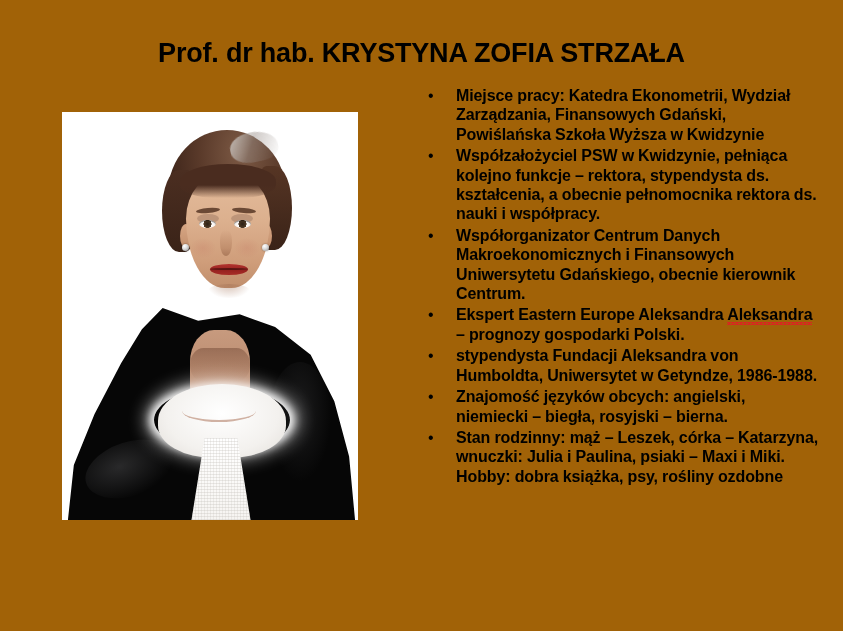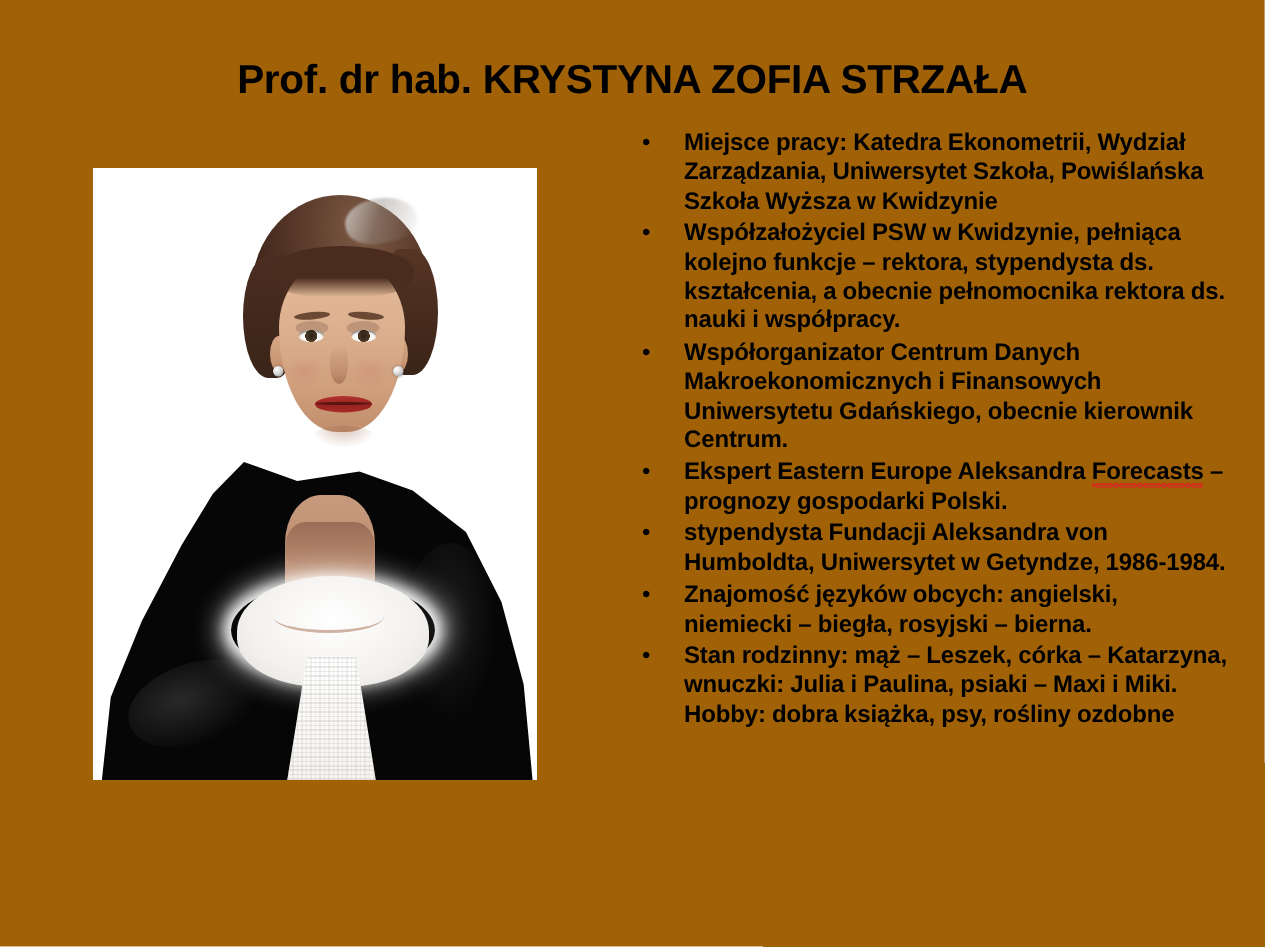--- a/index.html
+++ b/index.html
@@ -350,41 +350,41 @@
     <div class="ph-layer chin-shadow"></div>
 
     <div class="ph-layer earring-l"></div>
     <div class="ph-layer earring-r"></div>
   </div>
 
   <div id="bullet-list">
 
     <div class="bullet-row">
       <span class="bullet-dot">•</span>
-      <span class="bullet-text">Miejsce pracy: Katedra Ekonometrii, Wydział Zarządzania, Uniwersytet Szkoła, Powiślańska Szkoła Wyższa w Kwidzynie</span>
+      <span class="bullet-text">Miejsce pracy: Katedra Ekonometrii, Wydział Zarządzania, Finansowych Gdański, Powiślańska Szkoła Wyższa w Kwidzynie</span>
     </div>
 
     <div class="bullet-row">
       <span class="bullet-dot">•</span>
       <span class="bullet-text">Współzałożyciel PSW w Kwidzynie, pełniąca kolejno funkcje – rektora, stypendysta ds. kształcenia, a obecnie pełnomocnika rektora ds. nauki i współpracy.</span>
     </div>
 
     <div class="bullet-row">
       <span class="bullet-dot">•</span>
       <span class="bullet-text">Współorganizator Centrum Danych Makroekonomicznych i Finansowych Uniwersytetu Gdańskiego, obecnie kierownik Centrum.</span>
     </div>
 
     <div class="bullet-row">
       <span class="bullet-dot">•</span>
-      <span class="bullet-text"><span>Ekspert Eastern Europe Aleksandra </span><span class="misspelled">Forecasts</span><span> – prognozy gospodarki Polski.</span></span>
-    </div>
-
-    <div class="bullet-row">
-      <span class="bullet-dot">•</span>
-      <span class="bullet-text">stypendysta Fundacji Aleksandra von Humboldta, Uniwersytet w Getyndze, 1986-1984.</span>
+      <span class="bullet-text"><span>Ekspert Eastern Europe Aleksandra </span><span class="misspelled">Aleksandra</span><span> – prognozy gospodarki Polski.</span></span>
+    </div>
+
+    <div class="bullet-row">
+      <span class="bullet-dot">•</span>
+      <span class="bullet-text">stypendysta Fundacji Aleksandra von Humboldta, Uniwersytet w Getyndze, 1986-1988.</span>
     </div>
 
     <div class="bullet-row">
       <span class="bullet-dot">•</span>
       <span class="bullet-text">Znajomość języków obcych: angielski, niemiecki – biegła, rosyjski – bierna.</span>
     </div>
 
     <div class="bullet-row">
       <span class="bullet-dot">•</span>
       <span class="bullet-text">Stan rodzinny: mąż – Leszek, córka – Katarzyna, wnuczki: Julia i Paulina, psiaki – Maxi i Miki. Hobby: dobra książka, psy, rośliny ozdobne</span>

